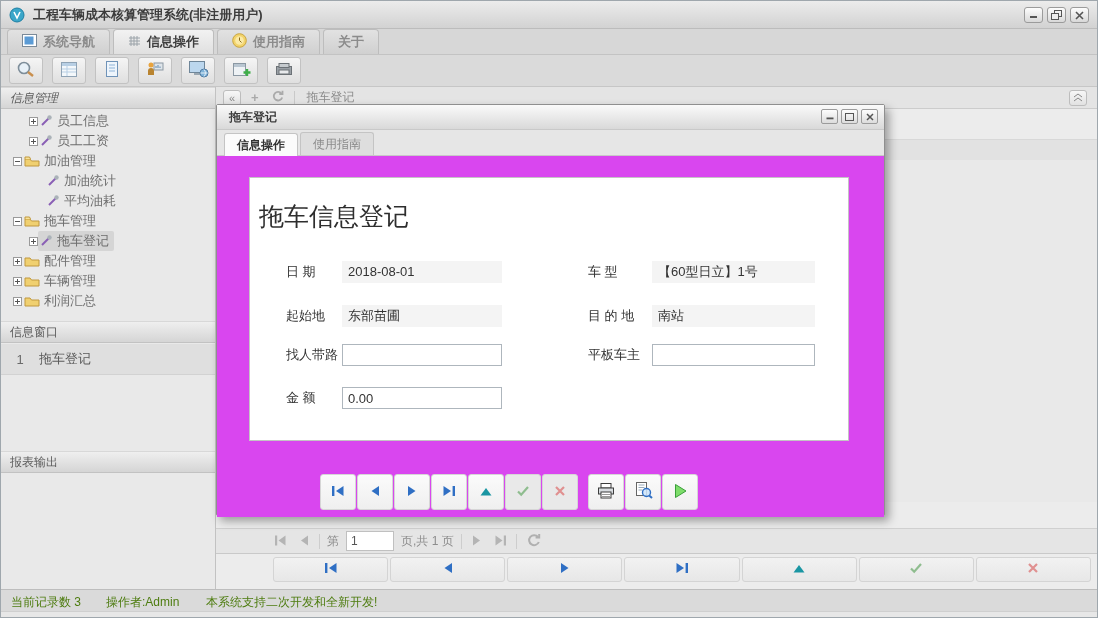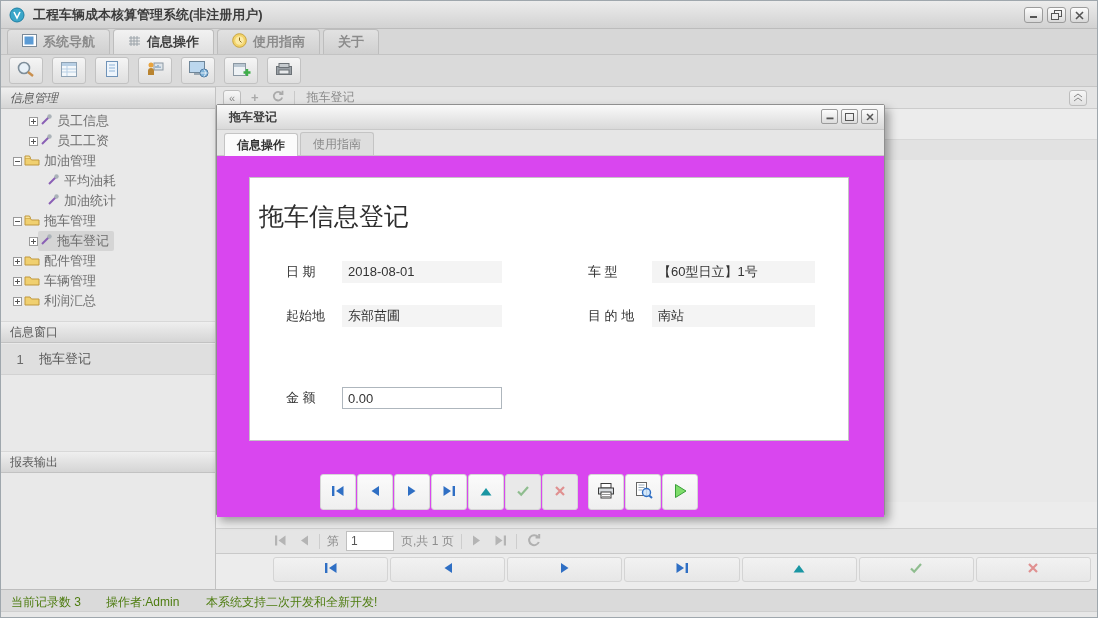--- a/index.html
+++ b/index.html
@@ -16,21 +16,21 @@
   .rtab{height:24px;display:flex;align-items:center;gap:6px;padding:0 14px;margin-right:3px;border:1px solid #bdbdbd;border-bottom:none;border-radius:4px 4px 0 0;background:linear-gradient(#e2e2e2,#d0d0d0);font-size:13px;color:#8b8b8b;font-weight:700;}
   .rtab.active{background:linear-gradient(#f2f2f2,#e0e0e0);color:#3f3f3f;}
   
   .toolbar{left:0;top:54px;width:100%;height:32px;background:#dadada;border-bottom:1px solid #c6c6c6;display:flex;align-items:center;gap:9px;padding-left:8px;box-sizing:border-box;}
   .tb-btn{width:34px;height:27px;border:1px solid #c2c2c2;border-radius:3px;background:linear-gradient(#f5f5f5,#dfdfdf);display:flex;align-items:center;justify-content:center;padding:0;}
   
   .sidebar{left:0;top:86px;width:215px;height:502px;background:#e9e9e9;border-right:1px solid #c2c2c2;box-sizing:border-box;}
   .panel-hdr{position:absolute;left:0;width:100%;height:22px;background:linear-gradient(#efefef,#d5d5d5);border-top:1px solid #d8d8d8;border-bottom:1px solid #c2c2c2;box-sizing:border-box;font-size:12px;color:#5b5b5b;line-height:20px;padding-left:9px;}
   .tree{position:absolute;left:0;top:24px;width:100%;}
   .trow{height:20px;display:flex;align-items:center;font-size:13px;color:#6e6e6e;}
-  .trow .inner{display:flex;align-items:center;gap:4px;padding:1px 5px 1px 2px;border-radius:2px;}
+  .trow .inner{display:flex;align-items:flex-end;gap:4px;padding:1px 5px 1px 2px;border-radius:2px;}
   .trow.selected .inner{background:#d5d5d5;}
   .ind0{padding-left:12px;} .ind1{padding-left:28px;} .ind1b{padding-left:44px;}
   .info-row{position:absolute;left:0;width:100%;height:30px;background:#dfdfdf;border-bottom:1px solid #d2d2d2;display:flex;align-items:center;font-size:13px;color:#5a5a5a;}
   .info-row .idx{width:38px;text-align:center;color:#6a6a6a;}
   
   .content{left:215px;top:86px;right:0;height:502px;background:#ececec;}
   .content-toolbar{position:absolute;left:0;top:0;right:0;height:22px;background:#e4e4e4;border-bottom:1px solid #cccccc;display:flex;align-items:center;gap:8px;padding-left:7px;box-sizing:border-box;}
   .ct-btn{width:18px;height:16px;border:1px solid #bdbdbd;border-radius:3px;background:linear-gradient(#f7f7f7,#e2e2e2);display:flex;align-items:center;justify-content:center;font-size:11px;color:#888;padding:0;}
   .ct-flat{border:none;background:none;color:#a9a9a9;font-size:13px;font-weight:700;padding:0 2px;}
   .ct-sep{width:1px;height:14px;background:#c9c9c9;}
@@ -227,31 +227,31 @@
         <span>加油管理</span>
           </span>
       </div>
 
       <div class="trow ind1b">
         <span class="inner">
             <span><svg width="13" height="12">
                 <line x1="2" y1="10" x2="9" y2="3" stroke="#8a5fb5" stroke-width="2"></line>
                 <circle cx="9.5" cy="2.5" r="2.2" fill="#aab2b8"></circle>
               </svg></span>
-        <span>平均油耗</span>
+        <span>加油统计</span>
           </span>
       </div>
 
       <div class="trow ind1b">
         <span class="inner">
             <span><svg width="13" height="12">
                 <line x1="2" y1="10" x2="9" y2="3" stroke="#8a5fb5" stroke-width="2"></line>
                 <circle cx="9.5" cy="2.5" r="2.2" fill="#aab2b8"></circle>
               </svg></span>
-        <span>加油统计</span>
+        <span>平均油耗</span>
           </span>
       </div>
 
       <div class="trow ind0">
         <span><svg width="9" height="9">
               <rect x="0.5" y="0.5" width="8" height="8" fill="#fff" stroke="#9a9a9a"></rect>
               <path d="M2 4.5 h5" stroke="#555"></path>
             </svg></span>
         <span class="inner">
             <span><svg width="16" height="12">
@@ -460,20 +460,26 @@
           <span class="f-ro rc-field">【60型日立】1号</span>
         </div>
 
         <div class="frow" style="top:127px;left:0;right:0;">
           <span class="flabel lc-label">起始地</span>
           <span class="f-ro lc-field">东部苗圃</span>
           <span class="flabel rc-label">目 的 地</span>
           <span class="f-ro rc-field">南站</span>
         </div>
 
+        <div class="frow" style="top:166px;left:0;right:0;">
+          <span class="flabel lc-label">找人带路</span>
+          <input class="f-in lc-field" value="" style="">
+          <span class="flabel rc-label">平板车主</span>
+          <input class="f-in rc-field" value="" style="">
+        </div>
 
         <div class="frow" style="top:209px;left:0;right:0;">
           <span class="flabel lc-label">金 额</span>
           <input class="f-in lc-field" style="text-align: left;" value="0.00">
         </div>
       </div>
 
       <div class="dlg-btns">
         <button class="db-btn">
             <span><svg width="14" height="12">

